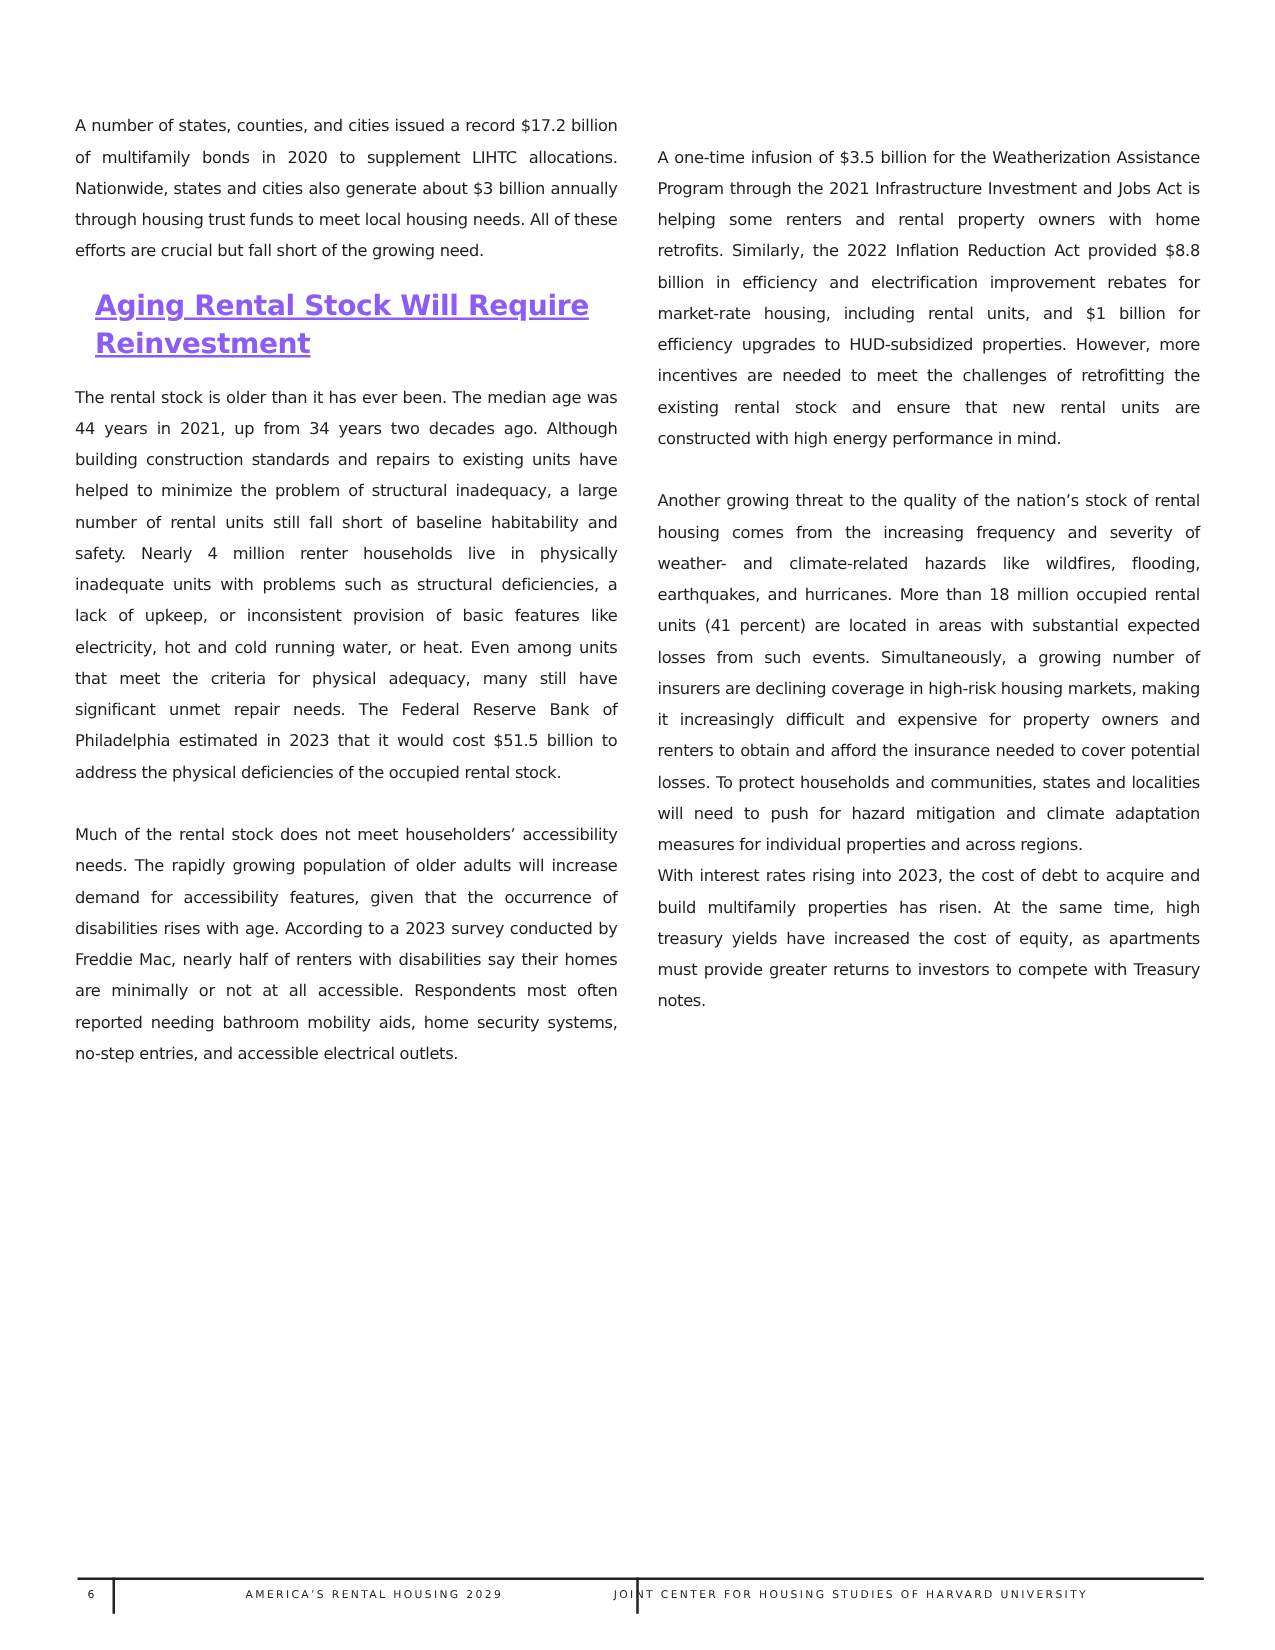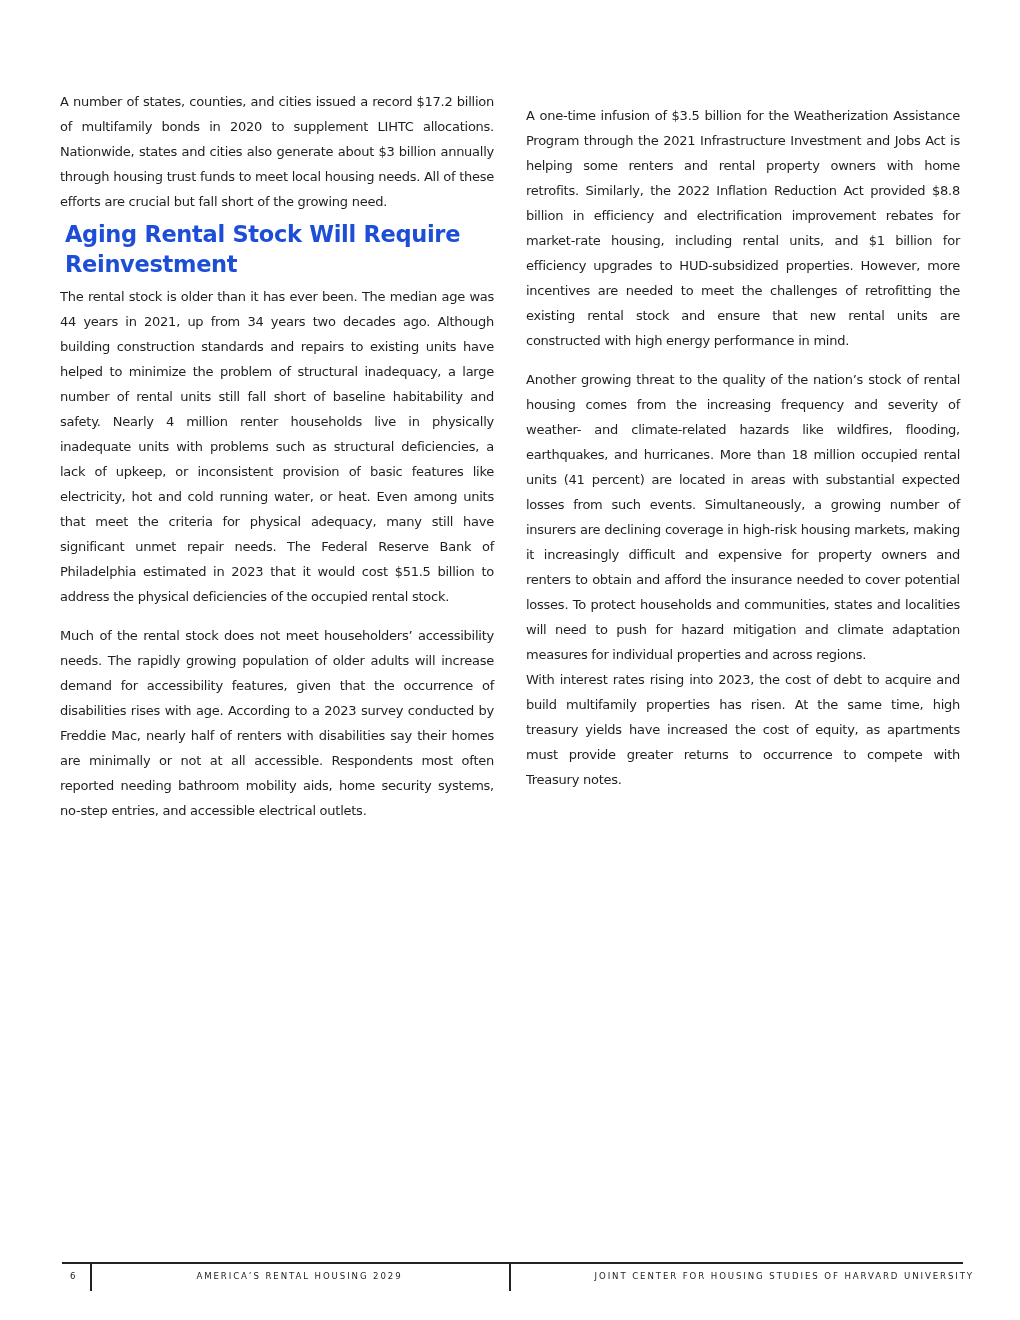--- a/index.html
+++ b/index.html
@@ -12,64 +12,65 @@
     margin: 0;
     font-family: "DejaVu Sans", sans-serif;
     font-size: 13px;
     line-height: 25px;
     color: #1f1f1f;
     text-align: justify;
     letter-spacing: -0.25px;
     word-spacing: 0px;
     hyphens: manual;
   }
-  p.gap { margin-top: 14px; }
+  p.gap { margin-top: 25px; }
   h2.section {
-    margin: 5px;
+    margin: 16px;
     font-family: "DejaVu Sans", sans-serif;
     font-weight: 600;
     font-size: 22.5px;
     line-height: 30px;
-    color: #1d4ed8;
+    color: #8b5cf6;
     letter-spacing: -0.3px;
+    text-decoration: underline;
   }
   .h-left { margin-top: 46px; margin-bottom: 32px; }
   .h-right { margin-top: 46px; margin-bottom: 33px; }
 
   .footer { position: absolute; left: 62px; top: 1262px; width: 901px; height: 30px; }
   .footer-rule { position: absolute; left: 0; top: 0; width: 901px; height: 1.5px; background: #222; }
   .footer-div { position: absolute; top: 0; width: 1.5px; height: 29px; background: #222; }
   .footer-div.d1 { left: 28px; }
   .footer-div.d2 { left: 447px; }
   .footer-text {
     position: absolute; top: 9px;
     font-family: "DejaVu Sans", sans-serif;
     font-size: 8.6px; letter-spacing: 1.9px;
     color: #222; white-space: nowrap;
   }
   .pg { left: 8px; letter-spacing: 0; }
   .ft-title { left: 28px; width: 419px; text-align: center; }
-  .ft-org { left: 458px; width: 454px; text-align: right; }
+  .ft-org { left: 429px; width: 454px; text-align: left; }
 </style>
 </head>
 <body>
 
 <div class="page">
 
   <div class="col col-left">
     <p class="body">A number of states, counties, and cities issued a record $17.2 billion of multifamily bonds in 2020 to supplement LIHTC allocations. Nationwide, states and cities also generate about $3 billion annually through housing trust funds to meet local housing needs. All of these efforts are crucial but fall short of the growing need.</p>
     <h2 class="section h-left">Aging Rental Stock Will Require Reinvestment</h2>
     <p class="body">The rental stock is older than it has ever been. The median age was 44 years in 2021, up from 34 years two decades ago. Although building construction standards and repairs to existing units have helped to minimize the problem of structural inadequacy, a large number of rental units still fall short of baseline habitability and safety. Nearly 4 million renter house­holds live in physically inadequate units with problems such as structural deficiencies, a lack of upkeep, or inconsistent provision of basic features like electricity, hot and cold running water, or heat. Even among units that meet the criteria for physical adequacy, many still have significant unmet repair needs. The Federal Reserve Bank of Philadelphia estimated in 2023 that it would cost $51.5 billion to address the physical defi­ciencies of the occupied rental stock.</p>
     <p class="body gap">Much of the rental stock does not meet householders’ accessibility needs. The rapidly growing population of older adults will increase demand for accessibility features, given that the occurrence of disabilities rises with age. According to a 2023 survey conducted by Freddie Mac, nearly half of renters with disabilities say their homes are minimally or not at all accessible. Respondents most often reported needing bathroom mobility aids, home security systems, no-step entries, and accessible electrical outlets.</p>
   </div>
 
   <div class="col col-right">
     <p class="body gap">A one-time infusion of $3.5 billion for the Weatheriza­tion Assistance Program through the 2021 Infrastruc­ture Investment and Jobs Act is helping some renters and rental property owners with home retrofits. Simi­larly, the 2022 Inflation Reduction Act provided $8.8 billion in efficiency and electrification improvement rebates for market-rate housing, including rental units, and $1 billion for efficiency upgrades to HUD-subsidized properties. However, more incentives are needed to meet the challenges of retrofitting the existing rental stock and ensure that new rental units are constructed with high energy performance in mind.</p>
     <p class="body gap">Another growing threat to the quality of the nation’s stock of rental housing comes from the increasing frequency and severity of weather- and climate-related hazards like wildfires, flooding, earthquakes, and hurricanes. More than 18 million occupied rental units (41 percent) are located in areas with substantial expected losses from such events. Simultaneously, a growing number of insurers are declining coverage in high-risk housing markets, making it increasingly difficult and expensive for property owners and renters to obtain and afford the insurance needed to cover potential losses. To protect households and commu­nities, states and localities will need to push for hazard mitigation and climate adaptation measures for indi­vidual properties and across regions.</p>
-    <p class="body">With interest rates rising into 2023, the cost of debt to acquire and build multifamily properties has risen. At the same time, high treasury yields have increased the cost of equity, as apartments must provide greater returns to occurrence to compete with Treasury notes.</p>
+    <p class="body">With interest rates rising into 2023, the cost of debt to acquire and build multifamily properties has risen. At the same time, high treasury yields have increased the cost of equity, as apartments must provide greater returns to investors to compete with Treasury notes.</p>
   </div>
 
   <div class="footer">
     <div class="footer-rule"></div>
     <div class="footer-div d1"></div>
     <div class="footer-div d2"></div>
     <span class="footer-text pg">6</span>
     <span class="footer-text ft-title">AMERICA’S RENTAL HOUSING 2029</span>
     <span class="footer-text ft-org">JOINT CENTER FOR HOUSING STUDIES OF HARVARD UNIVERSITY</span>
   </div>

